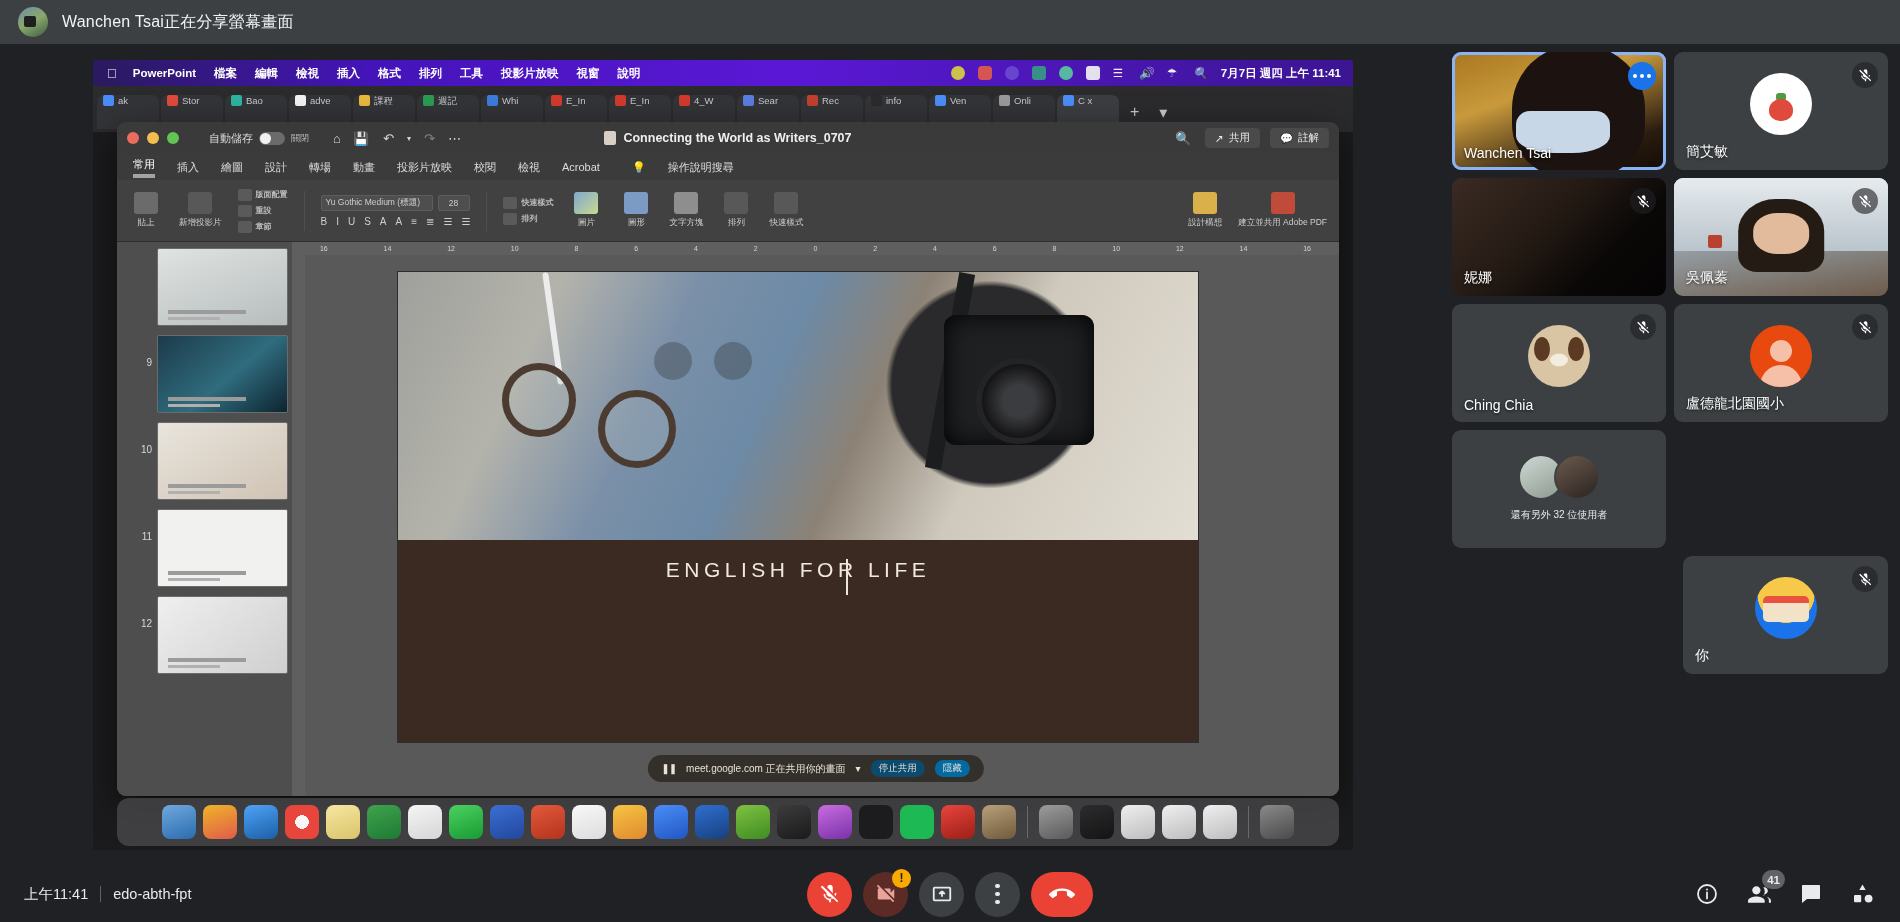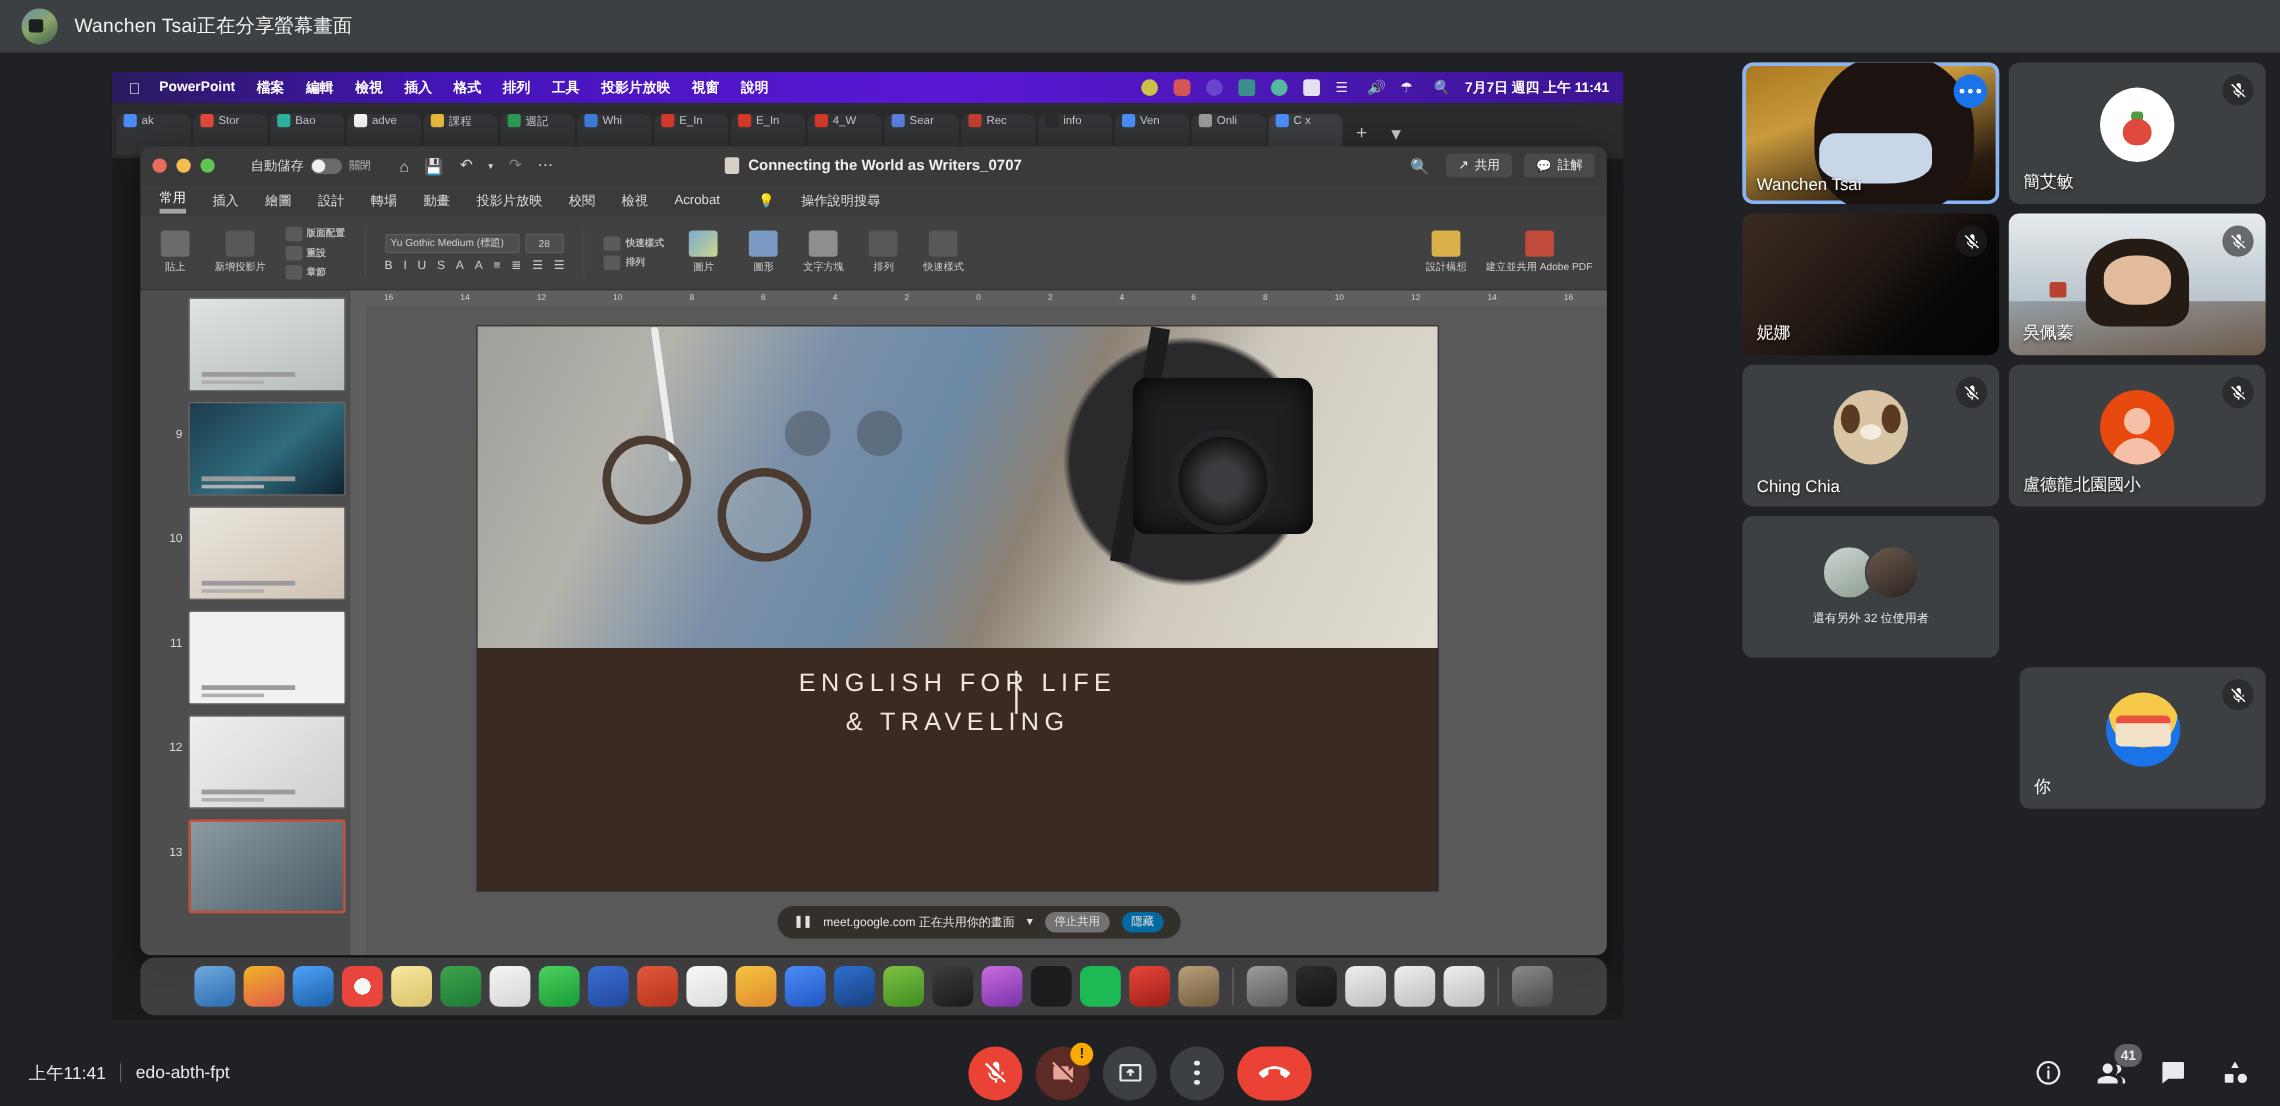--- a/index.html
+++ b/index.html
@@ -217,21 +217,21 @@
   }
   .media-overlay .mb{width:38px;height:38px;border-radius:50%;background:rgba(40,40,40,.55);}
 
   .share-banner{
     position:absolute; left:50%; transform:translateX(-50%); bottom:14px;
     display:flex; align-items:center; gap:10px;
     background:rgba(48,44,40,.92); border-radius:20px;
     padding:5px 14px; font-size:10px; color:#e7e2da; white-space:nowrap;
   }
   .share-banner .pausebars{letter-spacing:-1px;font-weight:700;}
-  .share-banner .bbtn{padding:2px 8px;border-radius:10px;background:#737373;font-size:9.5px;}
+  .share-banner .bbtn{padding:2px 8px;border-radius:10px;background:#0c4a6e;font-size:9.5px;}
   .share-banner .bbtn.blue{background:#0369a1;}
 
   
   .dock {
     position:absolute; left:24px; right:14px; bottom:4px; height:48px;
     background:rgba(78,78,80,.72); border-radius:12px;
     display:flex; align-items:center; justify-content:center; gap:7px; padding:0 10px;
   }
   .dock .app{width:34px;height:34px;border-radius:8px;flex:none;}
   .dock .sep{width:1px;height:32px;background:rgba(255,255,255,.22);margin:0 4px;}
@@ -627,26 +627,20 @@
                   <i class="tt2"></i>
                 </div>
             </div>
             <div class="thumb-row">
               <span class="thumb-num">12</span>
               <div class="thumb img5">
                   <i class="tt"></i>
                   <i class="tt2"></i>
                 </div>
             </div>
-            <div class="thumb-row">
-              <span class="thumb-num">13</span>
-              <div class="thumb img6 sel">
-                
-              </div>
-            </div>
           </div>
 
           <div class="slide-area">
             <div class="ruler-h">
               <span>16</span>
               <span>14</span>
               <span>12</span>
               <span>10</span>
               <span>8</span>
               <span>6</span>
@@ -672,21 +666,20 @@
                 <i class="lens"></i>
                 <i class="glass2"></i>
                 <i class="glass"></i>
                 <div class="media-overlay">
                   <span class="mb"></span>
                   <span class="mb"></span>
                 </div>
               </div>
               <div class="slide-text">
                 <div>ENGLISH FOR LIFE</div>
-                <div>&amp; TRAVELING</div>
               </div>
               <i class="slide-caret"></i>
             </div>
 
             <div class="share-banner">
               <span class="pausebars">❚❚</span>
               <span>meet.google.com 正在共用你的畫面</span>
               <span>▾</span>
               <span class="bbtn">停止共用</span>
               <span class="bbtn blue">隱藏</span>

